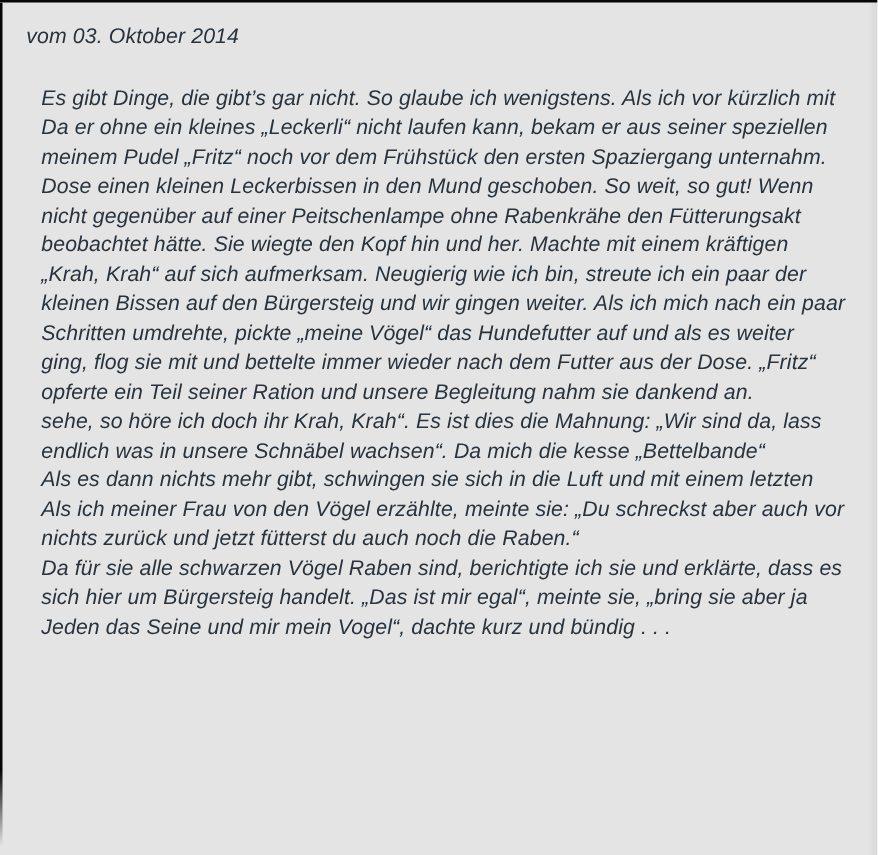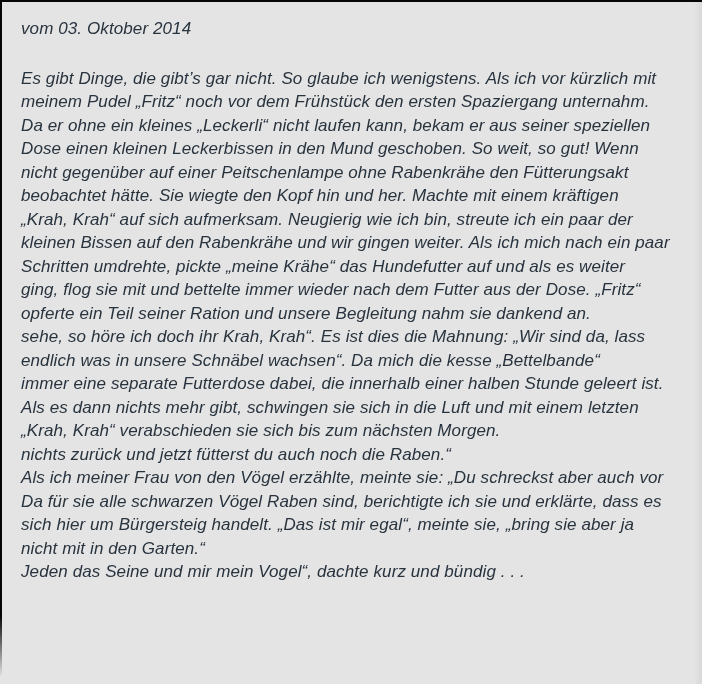--- a/index.html
+++ b/index.html
@@ -45,75 +45,72 @@
     padding: 15px 18px 0 21px;
     font-size: 17px;
     line-height: 23.5px;
     letter-spacing: 0.1px;
   }
   .date-line {
     margin: 0 0 26px 0;
     white-space: pre;
   }
   .body-lines {
-    margin: 0;
+    margin: 12px;
   }
   .text-line {
     white-space: pre;
   }
 </style>
 </head>
 <body>
 
 <div class="page">
   <div class="content">
     <p class="date-line">vom 03. Oktober 2014</p>
     <div class="body-lines">
 
         <div class="text-line">Es gibt Dinge, die gibt’s gar nicht. So glaube ich wenigstens. Als ich vor kürzlich mit</div>
 
+        <div class="text-line">Da er ohne ein kleines „Leckerli“ nicht laufen kann, bekam er aus seiner speziellen</div>
+
         <div class="text-line">meinem Pudel „Fritz“ noch vor dem Frühstück den ersten Spaziergang unternahm.</div>
-
-        <div class="text-line">Da er ohne ein kleines „Leckerli“ nicht laufen kann, bekam er aus seiner speziellen</div>
 
         <div class="text-line">Dose einen kleinen Leckerbissen in den Mund geschoben. So weit, so gut! Wenn</div>
 
         <div class="text-line">nicht gegenüber auf einer Peitschenlampe ohne Rabenkrähe den Fütterungsakt</div>
 
         <div class="text-line">beobachtet hätte. Sie wiegte den Kopf hin und her. Machte mit einem kräftigen</div>
 
         <div class="text-line">„Krah, Krah“ auf sich aufmerksam. Neugierig wie ich bin, streute ich ein paar der</div>
 
-        <div class="text-line">kleinen Bissen auf den Rabenkrähe und wir gingen weiter. Als ich mich nach ein paar</div>
+        <div class="text-line">kleinen Bissen auf den Bürgersteig und wir gingen weiter. Als ich mich nach ein paar</div>
 
-        <div class="text-line">Schritten umdrehte, pickte „meine Krähe“ das Hundefutter auf und als es weiter</div>
+        <div class="text-line">Schritten umdrehte, pickte „meine Vögel“ das Hundefutter auf und als es weiter</div>
 
         <div class="text-line">ging, flog sie mit und bettelte immer wieder nach dem Futter aus der Dose. „Fritz“</div>
 
         <div class="text-line">opferte ein Teil seiner Ration und unsere Begleitung nahm sie dankend an.</div>
 
 
 
         <div class="text-line">sehe, so höre ich doch ihr Krah, Krah“. Es ist dies die Mahnung: „Wir sind da, lass</div>
 
         <div class="text-line">endlich was in unsere Schnäbel wachsen“. Da mich die kesse „Bettelbande“</div>
 
 
-        <div class="text-line">immer eine separate Futterdose dabei, die innerhalb einer halben Stunde geleert ist.</div>
 
         <div class="text-line">Als es dann nichts mehr gibt, schwingen sie sich in die Luft und mit einem letzten</div>
 
-        <div class="text-line">„Krah, Krah“ verabschieden sie sich bis zum nächsten Morgen.</div>
+
+        <div class="text-line">Als ich meiner Frau von den Vögel erzählte, meinte sie: „Du schreckst aber auch vor</div>
 
         <div class="text-line">nichts zurück und jetzt fütterst du auch noch die Raben.“</div>
-
-        <div class="text-line">Als ich meiner Frau von den Vögel erzählte, meinte sie: „Du schreckst aber auch vor</div>
 
         <div class="text-line">Da für sie alle schwarzen Vögel Raben sind, berichtigte ich sie und erklärte, dass es</div>
 
         <div class="text-line">sich hier um Bürgersteig handelt. „Das ist mir egal“, meinte sie, „bring sie aber ja</div>
 
-        <div class="text-line">nicht mit in den Garten.“</div>
 
         <div class="text-line">Jeden das Seine und mir mein Vogel“, dachte kurz und bündig . . .</div>
       </div>
   </div>
 </div>
 
 </body></html>

